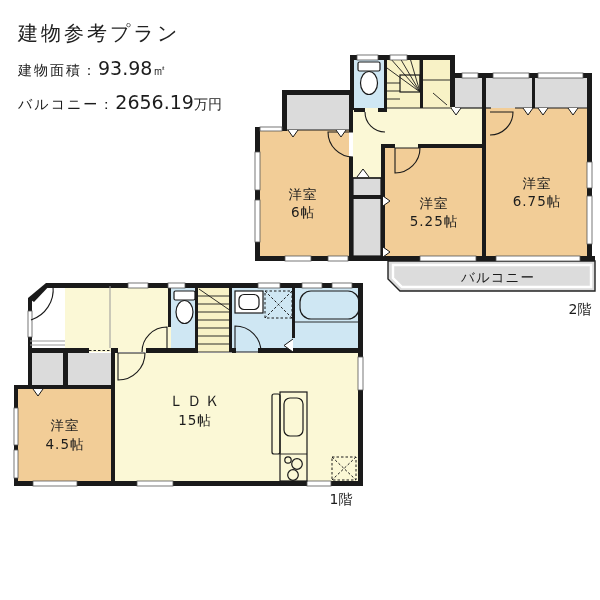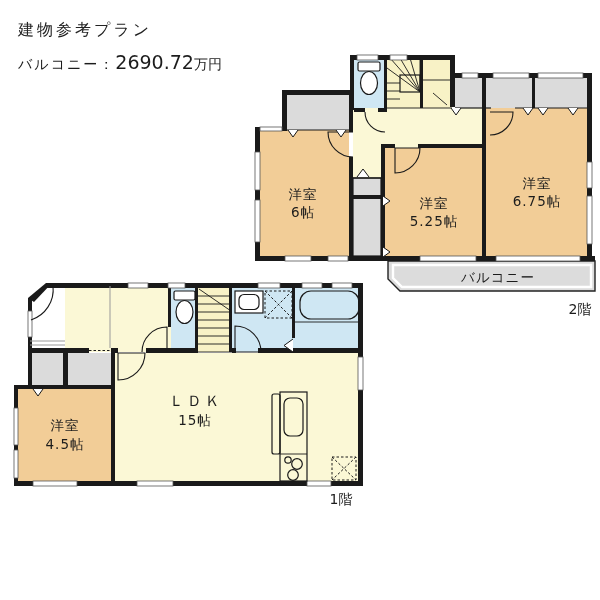--- a/index.html
+++ b/index.html
@@ -1,19 +1,19 @@
 <!DOCTYPE html>
 <html><head>
 <meta charset="utf-8">
 <style>
   html,body{margin:0;padding:0;}
   .page{position:relative;width:600px;height:600px;background:#ffffff;overflow:hidden;
         font-family:"DejaVu Sans",sans-serif;color:#1c1c1c;}
   .header{position:absolute;left:18px;top:18px;line-height:1.55;}
-  .h-title{font-size:16px;letter-spacing:3px;color:#222;}
+  .h-title{font-size:20px;letter-spacing:3px;color:#222;}
   .h-row{font-size:14px;letter-spacing:2px;margin-top:5px;white-space:nowrap;}
   .h-num{font-size:19px;letter-spacing:0px;}
   .h-unit{font-size:14px;letter-spacing:0px;}
   svg{position:absolute;}
   .wl{fill:#1a1a1a;}
   .thin{stroke:#1a1a1a;stroke-width:1.2;fill:none;}
   .hair{stroke:#1a1a1a;stroke-width:0.9;fill:none;}
   .gray-line{stroke:#999;stroke-width:1;fill:none;}
   .win{fill:#ffffff;stroke:#555;stroke-width:0.8;}
   .door{stroke:#1a1a1a;stroke-width:1.1;fill:none;}
@@ -25,21 +25,22 @@
   .lbl-big{font-family:"DejaVu Sans",sans-serif;fill:#1c1c1c;font-size:15px;letter-spacing:3px;}
   .lbl-floor{font-family:"DejaVu Sans",sans-serif;fill:#1c1c1c;font-size:14px;}
 </style>
 </head>
 <body>
 
 <div class="page">
 
   <div class="header">
     <div class="h-title">建物参考プラン</div>
-    <div class="h-row"><span>バルコニー</span><span>：</span><span class="h-num">2690.72</span><span class="h-unit">万円</span></div>
+    <div class="h-row"><span>建物面積</span><span>：</span><span class="h-num">93.98</span><span class="h-unit">㎡</span></div>
+    <div class="h-row"><span>バルコニー</span><span>：</span><span class="h-num">2656.19</span><span class="h-unit">万円</span></div>
   </div>
 
   <svg style="left:250px;top:50px" width="350" height="275" viewBox="0 0 350 275">
 
     <g>
       <path d="M138,211 L345,211 L345,241 L150,241 L138,229 Z" fill="#DCDCDC" stroke="#222" stroke-width="1.4"></path>
       <path d="M143,215 L341,215 L341,237 L152,237 L143,228 Z" fill="none" stroke="#ffffff" stroke-width="2.4"></path>
       <rect x="134" y="8" width="68" height="52" fill="#F8F2C6"></rect>
       <path d="M103,58 H232 V98 H135 V128 H103 Z" fill="#FBF8D6"></path>
       <rect x="104" y="8" width="30" height="50" fill="#CFE7F3"></rect>

